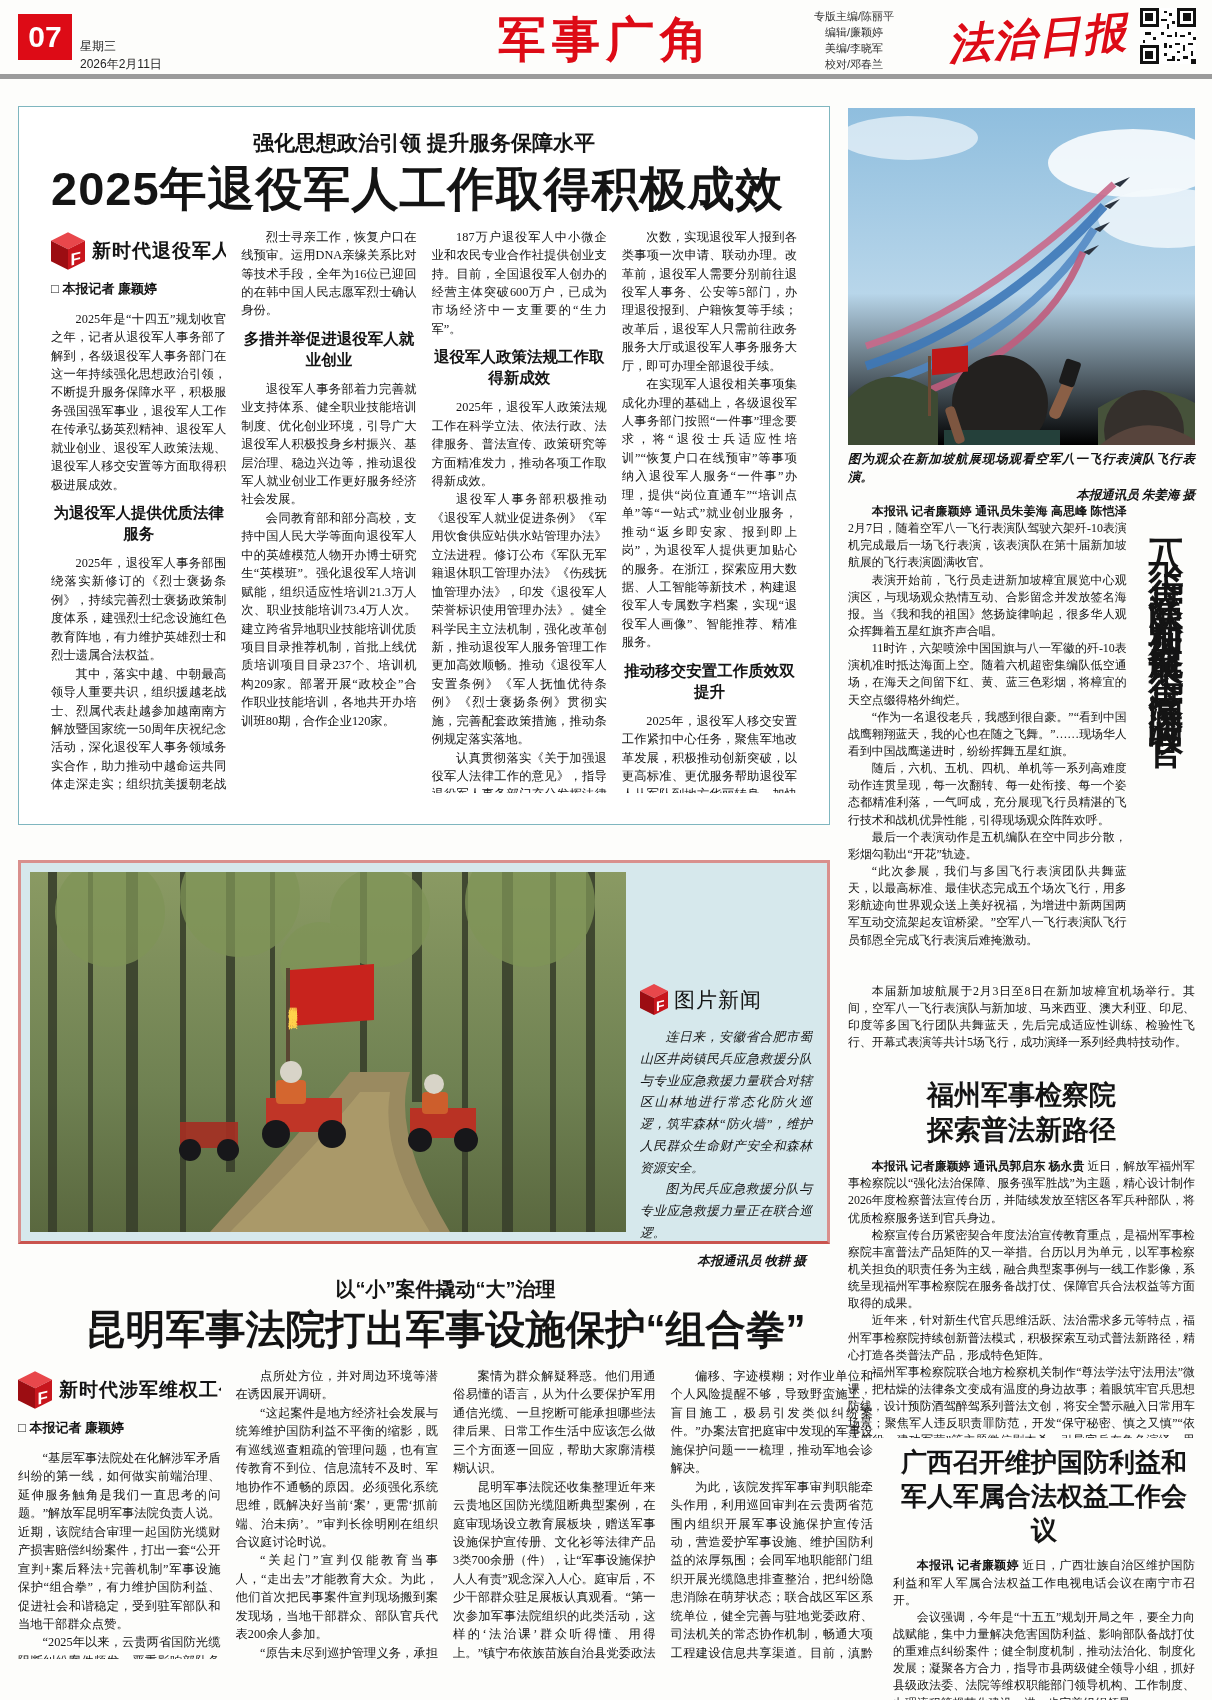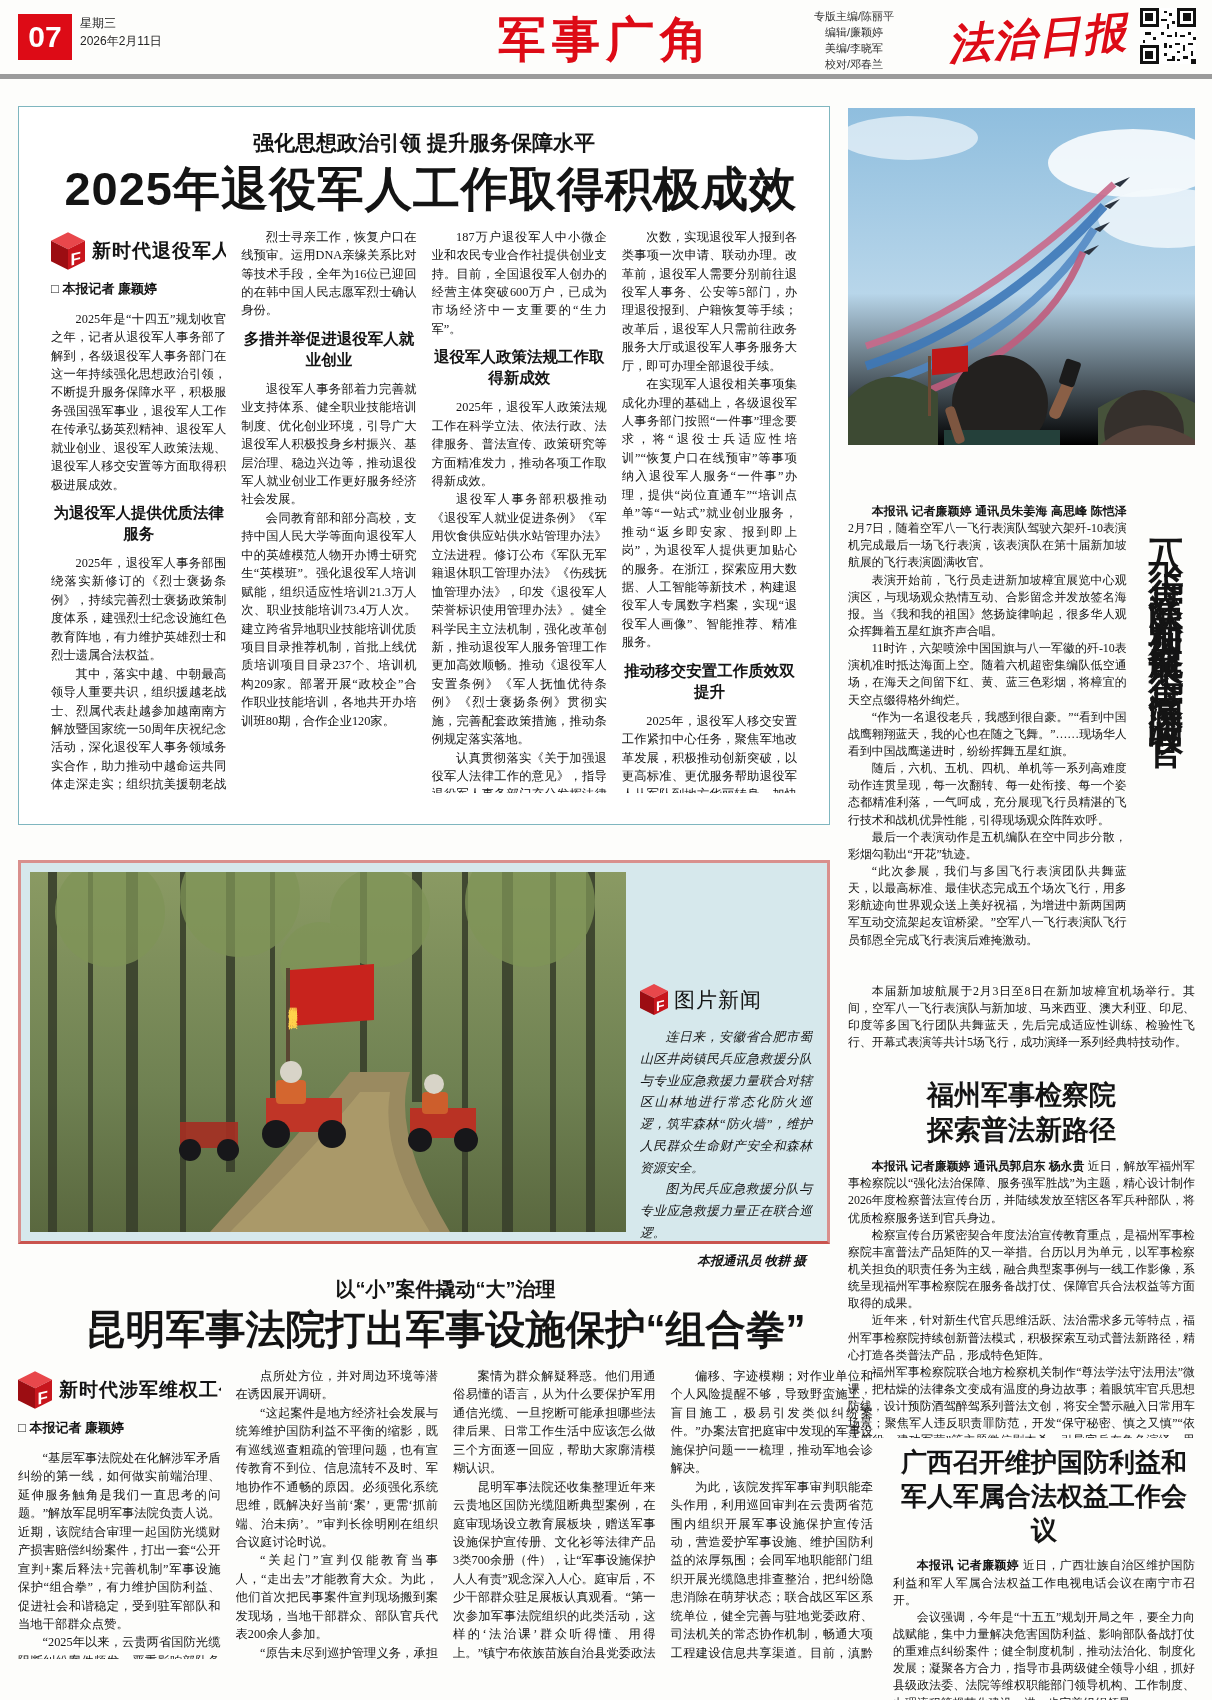--- a/index.html
+++ b/index.html
@@ -7,35 +7,35 @@
     --panel:#d6e8ec; --rule:#9b9b9b; --ink:#141414;
   }
   *{margin:0;padding:0;box-sizing:border-box}
   html,body{background:#e8e8e8}
   #page{position:relative;width:1212px;height:1700px;margin:0 auto;background:#fdfdfb;
         overflow:hidden;font-family:"Liberation Serif",serif;color:var(--ink)}
   
   .pagenum{position:absolute;left:18px;top:14px;width:54px;height:46px;background:var(--red);
            color:#fff;display:flex;align-items:center;justify-content:center;
            font:900 30px "Liberation Sans",sans-serif}
-  .dateblock{position:absolute;left:80px;top:14px;font:12px/1.5 "Liberation Sans",sans-serif;color:#222}
+  .dateblock{position:absolute;left:80px;top:37px;font:12px/1.5 "Liberation Sans",sans-serif;color:#222}
   .section-title{position:absolute;left:50%;top:8px;transform:translateX(-50%);
            font:900 48px "Liberation Sans",sans-serif;color:var(--red);letter-spacing:6px;white-space:nowrap}
   .credits{position:absolute;right:318px;top:9px;text-align:center;
            font:11px/1.45 "Liberation Sans",sans-serif;color:#333}
   .masthead{position:absolute;right:84px;top:10px;font-family:"Liberation Serif",serif;
            font-style:italic;font-weight:bold;font-size:43px;color:var(--red);
            transform:rotate(-4deg);letter-spacing:2px;white-space:nowrap}
   .qr{position:absolute;right:16px;top:8px;width:56px;height:56px}
   .hdr-rule{position:absolute;left:0;right:0;top:74px;height:5px;background:var(--rule)}
   
   .lead{position:absolute;left:18px;top:106px;width:812px;height:719px;
         border:1px solid var(--teal);padding:10px 32px;background:#fff}
   .kicker{text-align:center;font:700 21px "Liberation Sans",sans-serif;margin-top:12px}
-  .lead-headline{text-align:right;font:900 47px/1.12 "Liberation Sans",sans-serif;
+  .lead-headline{text-align:left;font:900 47px/1.12 "Liberation Sans",sans-serif;
         letter-spacing:1px;margin:6px 0 12px;white-space:nowrap}
   .cols{display:flex;gap:15px;overflow:hidden}
   .lead .cols{height:565px}
   .col{flex:1;font-size:12.3px;line-height:1.5;text-align:justify;overflow:hidden}
   .para{text-indent:2em;margin:0}
   .subhead{font:700 15.5px "Liberation Sans",sans-serif;text-align:center;margin:9px 0}
   .series{display:flex;align-items:center;gap:7px;margin:4px 0 10px}
   .series-label{font:600 19px "Liberation Sans",sans-serif;letter-spacing:1px;white-space:nowrap}
   .byline{font:700 13px "Liberation Sans",sans-serif;margin:2px 0 12px}
   .cube{width:34px;height:38px;flex:0 0 auto}
@@ -63,21 +63,21 @@
   .piccap{font:italic 12.8px/1.7 "Liberation Serif",serif;text-align:justify;text-indent:2em}
   .piccredit{font:italic 700 12.8px "Liberation Serif",serif;text-align:right;margin-top:8px;padding-right:6px}
   .flagtext{position:absolute;left:286px;top:1000px;writing-mode:vertical-rl;color:#ffd34d;
           font:700 9px "Liberation Sans",sans-serif;letter-spacing:1px;z-index:3}
   
   .bottom{position:absolute;left:18px;top:1252px;width:855px;height:448px;overflow:hidden}
   .bottom .kicker{margin-top:24px;font-size:20px}
   .bottom-headline{text-align:center;font:900 40px/1.1 "Liberation Sans",sans-serif;
           margin:4px 0 16px;white-space:nowrap}
   .bottom .cols{height:292px}
-  b{font-family:Liberation Sans, sans-serif}
+  b{font-family:Liberation Serif, serif}
 </style>
 </head>
 <body>
 
 <div id="page">
 
   <div class="pagenum">07</div>
   <div class="dateblock">
     <div>星期三</div>
     <div>2026年2月11日</div>
@@ -206,20 +206,24 @@
     <path d="M 96 337 Q 152 315 212 337 Z" fill="#1d2a26"></path>
     <rect x="96" y="322" width="116" height="15" fill="#24403a"></rect>
     <circle cx="296" cy="322" r="40" fill="#35302c"></circle>
     <path d="M 252 337 Q 296 300 347 332 L 347 337 Z" fill="#57443c"></path>
     <rect x="208" y="270" width="12" height="42" rx="5" fill="#8a5f46" transform="rotate(24 214 290)"></rect>
     <rect x="214" y="252" width="16" height="26" rx="3" fill="#1b1b1b" transform="rotate(18 222 265)"></rect>
     <rect x="84" y="250" width="36" height="26" fill="#c01818" transform="skewY(-6)"></rect>
     <rect x="80" y="248" width="3" height="60" fill="#6b4a35"></rect>
     <rect x="102" y="298" width="10" height="38" rx="4" fill="#7d5640" transform="rotate(-18 107 317)"></rect>
   </svg>
+  <div class="jetcap">
+    <div>图为观众在新加坡航展现场观看空军八一飞行表演队飞行表演。</div>
+    <div class="credit">本报通讯员 朱姜海 摄</div>
+  </div>
   <div class="airshow">
     <div class="vhead">八一飞行表演队新加坡航展飞行表演圆满收官</div>
     <div>
         <p class="para"><b>本报讯 记者廉颖婷 通讯员朱姜海 高思峰 陈恺泽 </b>2月7日，随着空军八一飞行表演队驾驶六架歼-10表演机完成最后一场飞行表演，该表演队在第十届新加坡航展的飞行表演圆满收官。</p>
         <p class="para">表演开始前，飞行员走进新加坡樟宜展览中心观演区，与现场观众热情互动、合影留念并发放签名海报。当《我和我的祖国》悠扬旋律响起，很多华人观众挥舞着五星红旗齐声合唱。</p>
         <p class="para">11时许，六架喷涂中国国旗与八一军徽的歼-10表演机准时抵达海面上空。随着六机超密集编队低空通场，在海天之间留下红、黄、蓝三色彩烟，将樟宜的天空点缀得格外绚烂。</p>
         <p class="para">“作为一名退役老兵，我感到很自豪。”“看到中国战鹰翱翔蓝天，我的心也在随之飞舞。”……现场华人看到中国战鹰递进时，纷纷挥舞五星红旗。</p>
         <p class="para">随后，六机、五机、四机、单机等一系列高难度动作连贯呈现，每一次翻转、每一处衔接、每一个姿态都精准利落，一气呵成，充分展现飞行员精湛的飞行技术和战机优异性能，引得现场观众阵阵欢呼。</p>
         <p class="para">最后一个表演动作是五机编队在空中同步分散，彩烟勾勒出“开花”轨迹。</p>
         <p class="para">“此次参展，我们与多国飞行表演团队共舞蓝天，以最高标准、最佳状态完成五个场次飞行，用多彩航迹向世界观众送上美好祝福，为增进中新两国两军互动交流架起友谊桥梁。”空军八一飞行表演队飞行员郁恩全完成飞行表演后难掩激动。</p>

